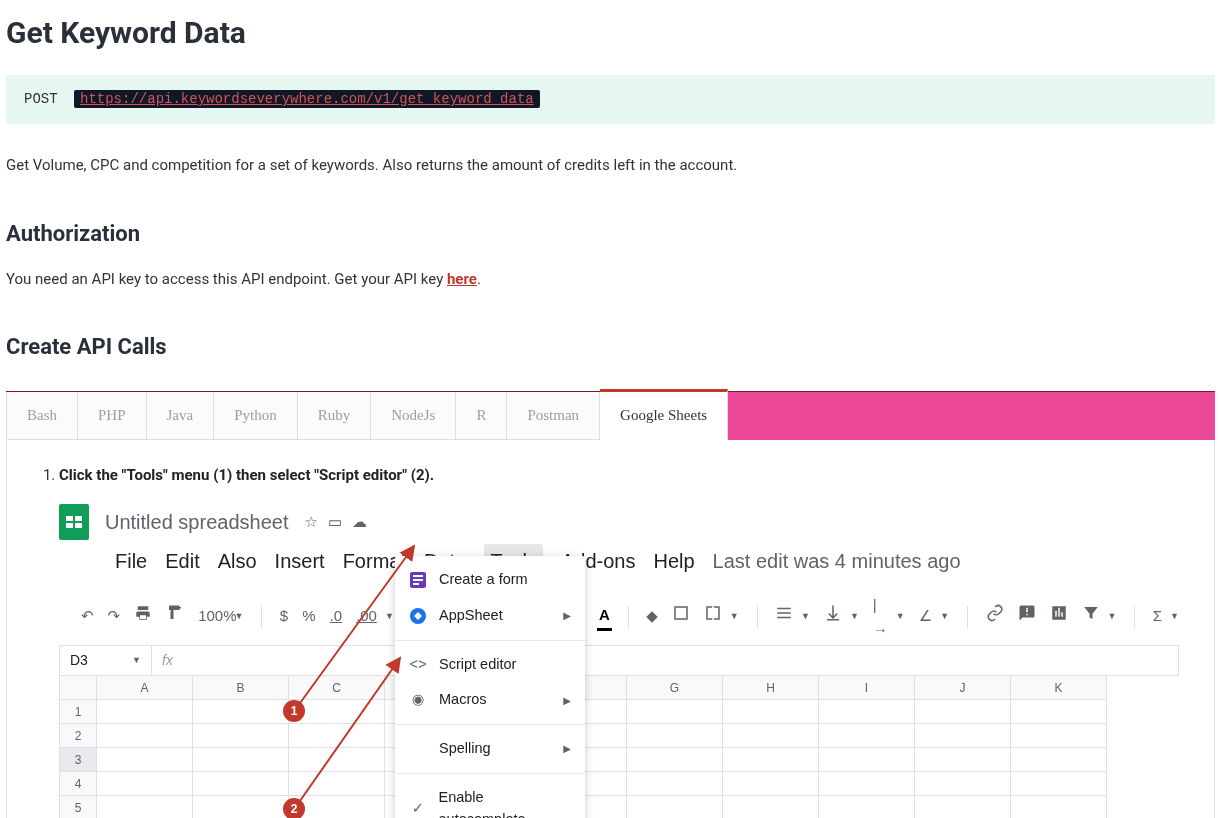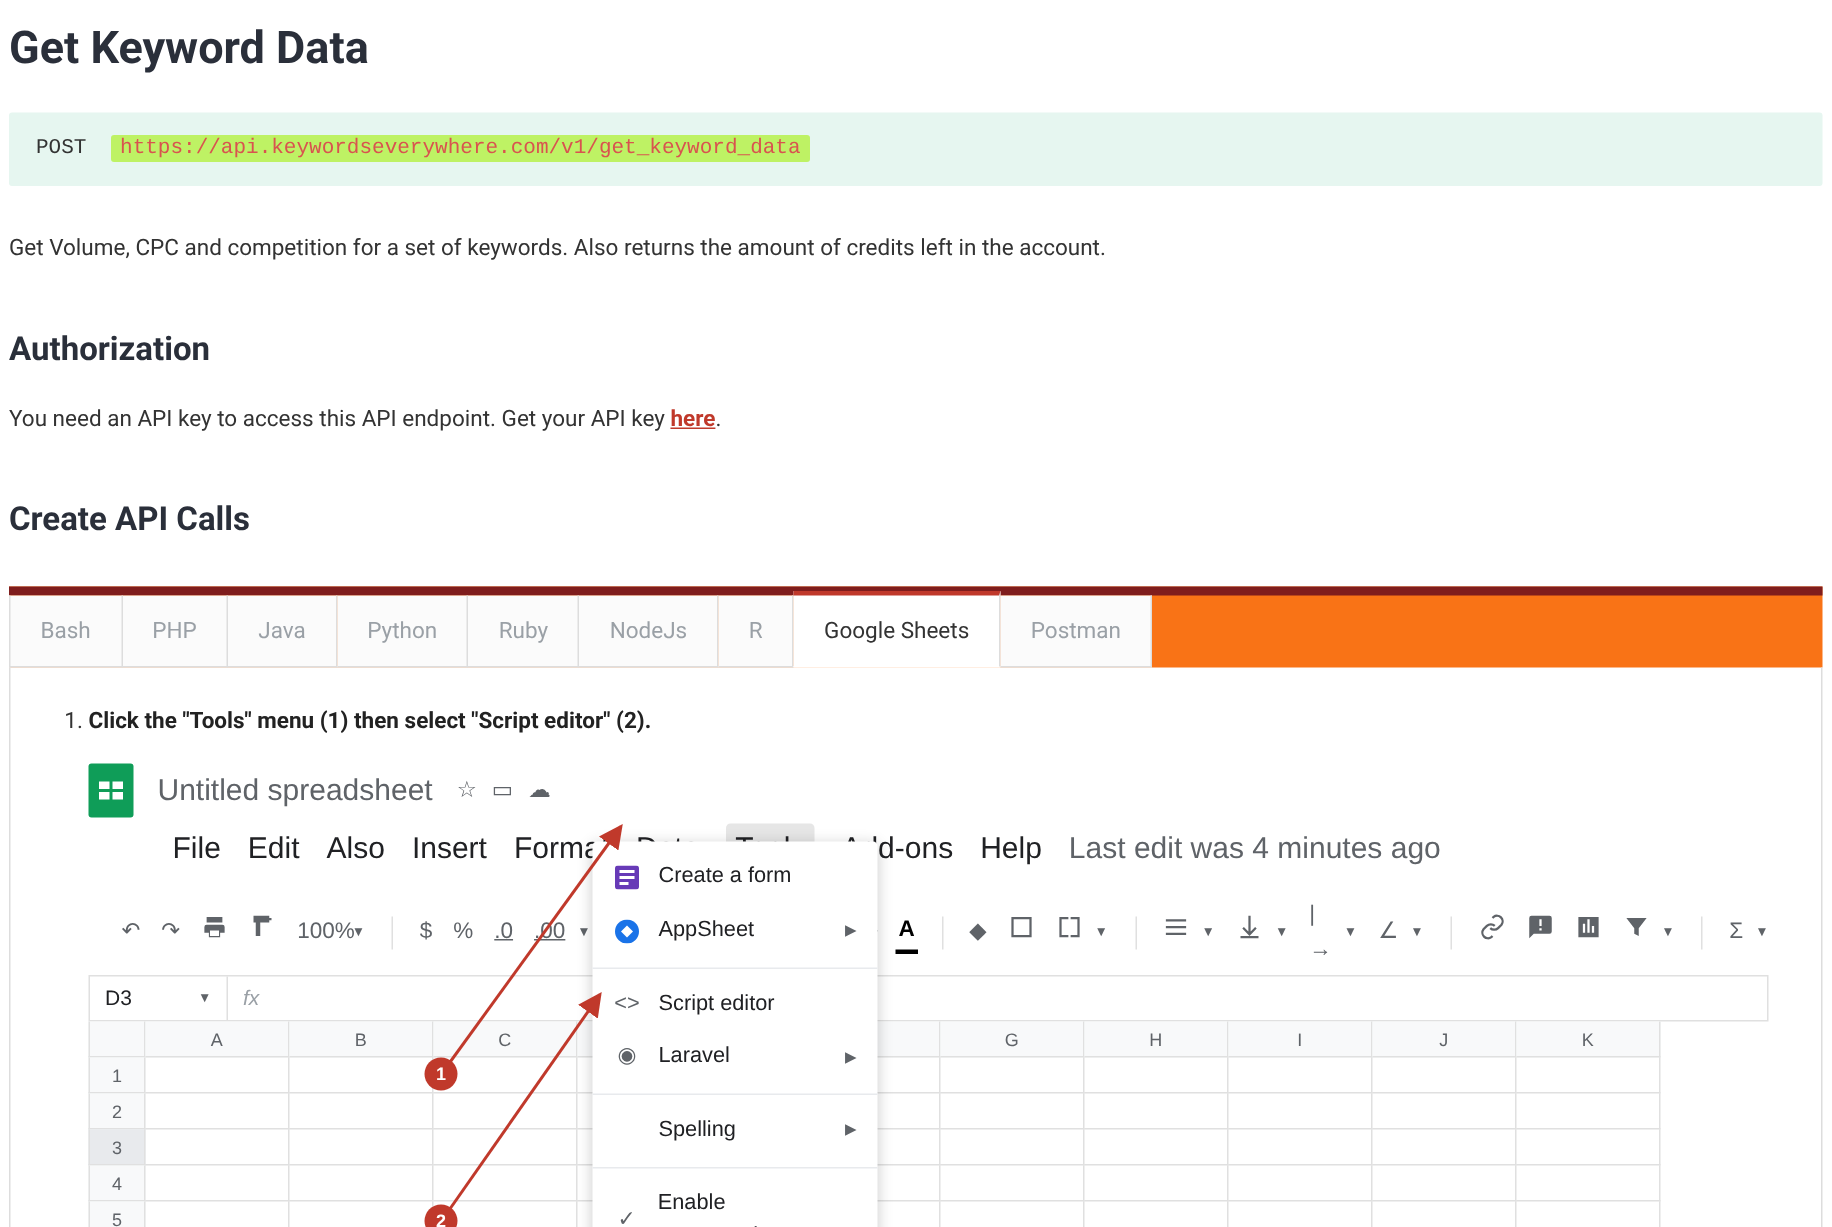--- a/index.html
+++ b/index.html
@@ -27,33 +27,35 @@
     background: #e6f6f0;
     padding: 14px 18px;
     border-radius: 2px;
     font-family: "SFMono-Regular", Consolas, "Liberation Mono", Menlo, monospace;
     font-size: 14px;
     margin: 20px 0 30px 0;
   }
   .method { color: #333; font-weight: 400; }
   .url {
     color: #d9534f;
-    background: #bef264;
+    background: #0f172a;
     padding: 1px 6px;
     margin-left: 8px;
     border-radius: 2px;
+    text-decoration: underline;
   }
   .desc { color: #333; margin: 0 0 8px 0; }
   a.link { color: #c0392b; font-weight: 700; text-decoration: underline; }
   
   .tabs {
     display: flex;
-    border-top: 6px solid #7f1d1d;
+    border-top: 1px solid #7f1d1d;
     margin-top: 28px;
-    background: #f97316;
+    background: #ec4899;
+    font-family: Liberation Serif, serif;
   }
   .tab {
     padding: 12px 20px;
     color: #9aa0a6;
     font-size: 15px;
     cursor: pointer;
     border: 1px solid #ddd;
     border-top: none;
     border-left: none;
     background: #fbfbfb;
@@ -161,22 +163,22 @@
 <h2>Create API Calls</h2>
 
 <div class="tabs">
   <div class="tab">Bash</div>
   <div class="tab">PHP</div>
   <div class="tab">Java</div>
   <div class="tab">Python</div>
   <div class="tab">Ruby</div>
   <div class="tab">NodeJs</div>
   <div class="tab">R</div>
+  <div class="tab">Postman</div>
   <div class="tab active">Google Sheets</div>
-  <div class="tab">Postman</div>
 </div>
 
 <div class="tab-content">
   <ol class="steps">
     <li><span class="step-text">Click the "Tools" menu (1) then select "Script editor" (2).</span>
 
       
       <div class="shot">
 
         <div class="sheet-top">
@@ -402,21 +404,21 @@
             <span>AppSheet</span>
             <span class="dd-sub">▶</span>
           </div>
           <div class="dd-sep"></div>
           <div class="dd-item">
             <span class="ico">&lt;&gt;</span>
             <span>Script editor</span>
           </div>
           <div class="dd-item">
             <span class="ico">◉</span>
-            <span>Laravel</span>
+            <span>Macros</span>
             <span class="dd-sub">▶</span>
           </div>
           <div class="dd-sep"></div>
           <div class="dd-item">
             <span class="ico"></span>
             <span>Spelling</span>
             <span class="dd-sub">▶</span>
           </div>
           <div class="dd-sep"></div>
           <div class="dd-item">

